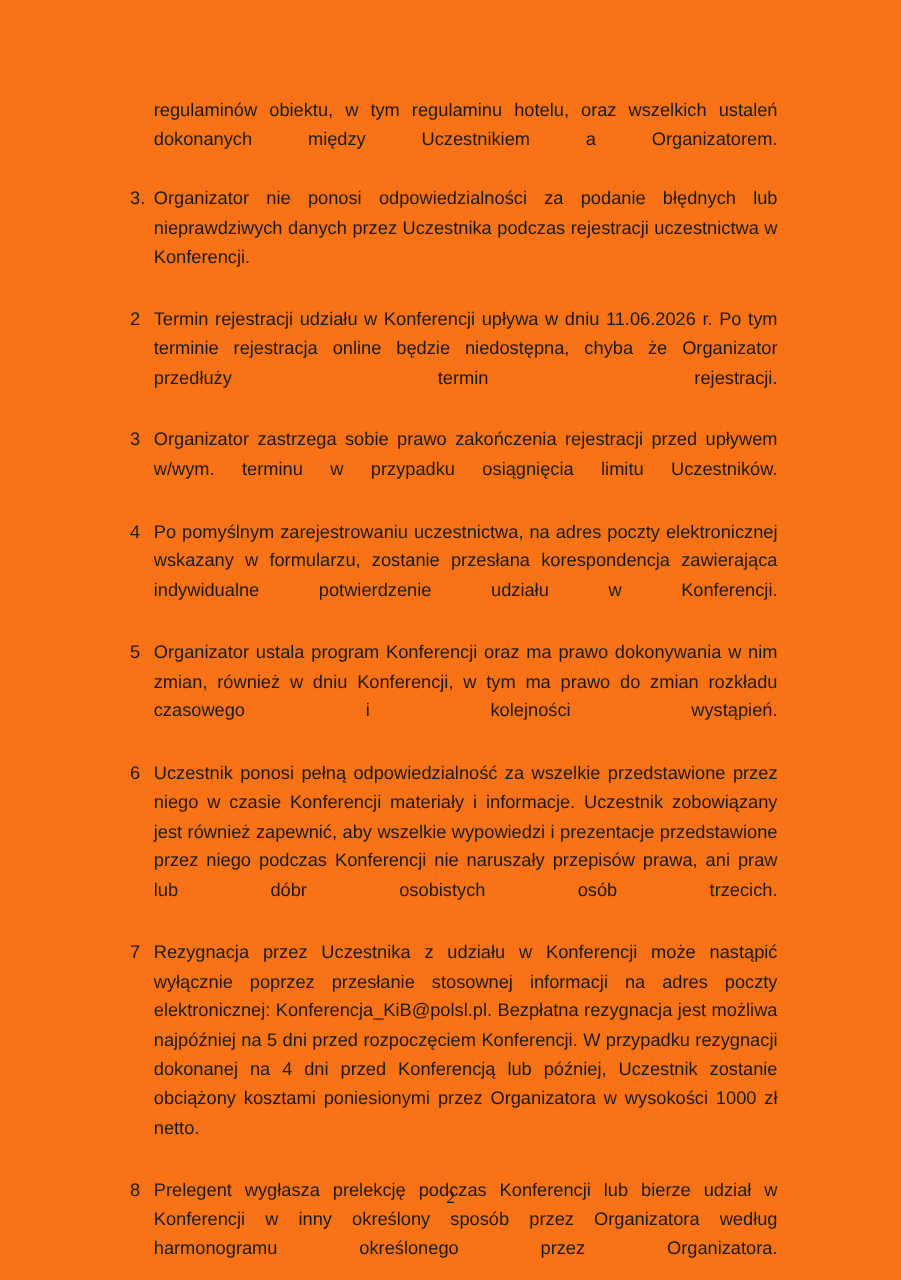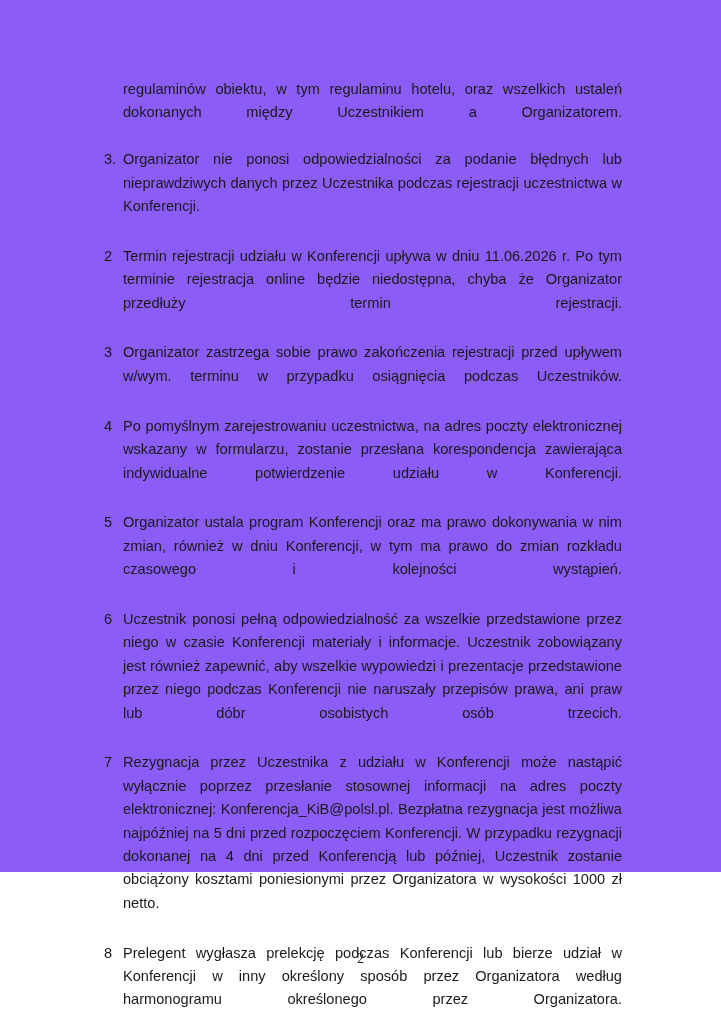--- a/index.html
+++ b/index.html
@@ -1,18 +1,18 @@
 <!DOCTYPE html>
 <html><head>
 <meta charset="utf-8">
 <style>
   html, body { margin: 0; padding: 0; background: #ffffff; }
   body { width: 721px; height: 1024px; position: relative; overflow: hidden;
          font-family: "Liberation Sans", sans-serif; color: #1a1a1a; }
-  .page { position: absolute; left: 0; top: 0; width: 721px; height: 872px; background: #8b5cf6; }
+  .page { position: absolute; left: 0; top: 0; width: 721px; height: 1024px; background: #f97316; }
   .content { position: absolute; left: 104px; top: 78px; width: 518px; }
   .item { position: relative; padding-left: 19px; font-size: 14.6px; line-height: 23.4px;
           text-align: justify; margin-bottom: 3px; }
   .item .num { position: absolute; left: 0; top: 0; }
   .item.cont { margin-bottom: 0; }
   .pagenum { position: absolute; left: 0; width: 721px; top: 951px; text-align: center;
              font-family: "Liberation Serif", serif; font-size: 14px; }
   .item .txt, .pub .txt { display: block; }
   .item .txt::after, .pub .txt::after { content: ""; display: inline-block; width: 100%; height: 0; }
 </style>
@@ -31,21 +31,21 @@
       <span class="txt">Organizator nie ponosi odpowiedzialności za podanie błędnych lub nieprawdziwych danych przez Uczestnika podczas rejestracji uczestnictwa w Konferencji.</span>
     </div>
 
     <div class="item">
       <span class="num">2</span>
       <span class="txt">Termin rejestracji udziału w Konferencji upływa w dniu 11.06.2026 r. Po tym terminie rejestracja online będzie niedostępna, chyba że Organizator przedłuży termin rejestracji.</span>
     </div>
 
     <div class="item">
       <span class="num">3</span>
-      <span class="txt">Organizator zastrzega sobie prawo zakończenia rejestracji przed upływem w/wym. terminu w przypadku osiągnięcia podczas Uczestników.</span>
+      <span class="txt">Organizator zastrzega sobie prawo zakończenia rejestracji przed upływem w/wym. terminu w przypadku osiągnięcia limitu Uczestników.</span>
     </div>
 
     <div class="item">
       <span class="num">4</span>
       <span class="txt">Po pomyślnym zarejestrowaniu uczestnictwa, na adres poczty elektronicznej wskazany w formularzu, zostanie przesłana korespondencja zawierająca indywidualne potwierdzenie udziału w Konferencji.</span>
     </div>
 
     <div class="item">
       <span class="num">5</span>
       <span class="txt">Organizator ustala program Konferencji oraz ma prawo dokonywania w nim zmian, również w dniu Konferencji, w tym ma prawo do zmian rozkładu czasowego i kolejności wystąpień.</span>

